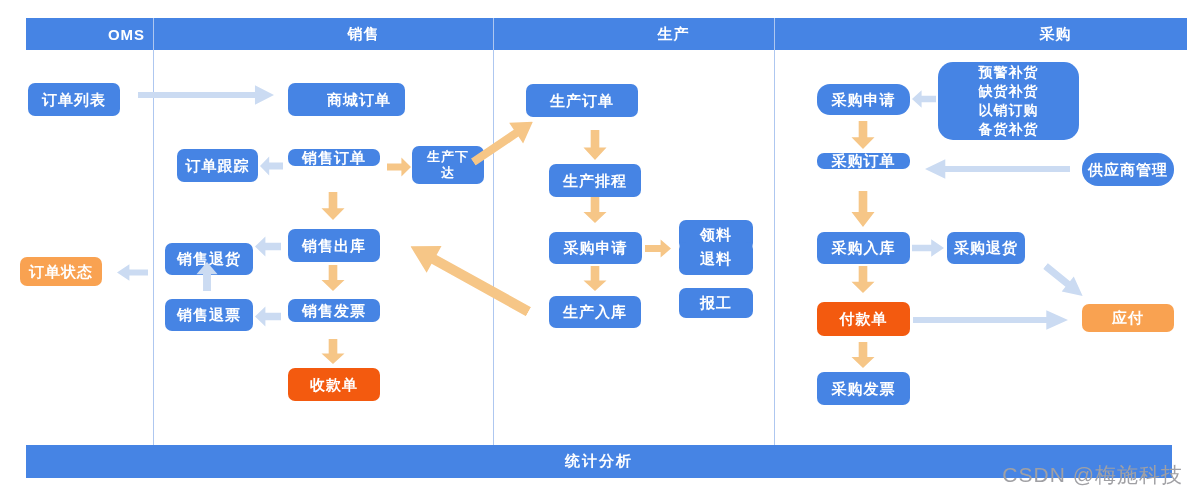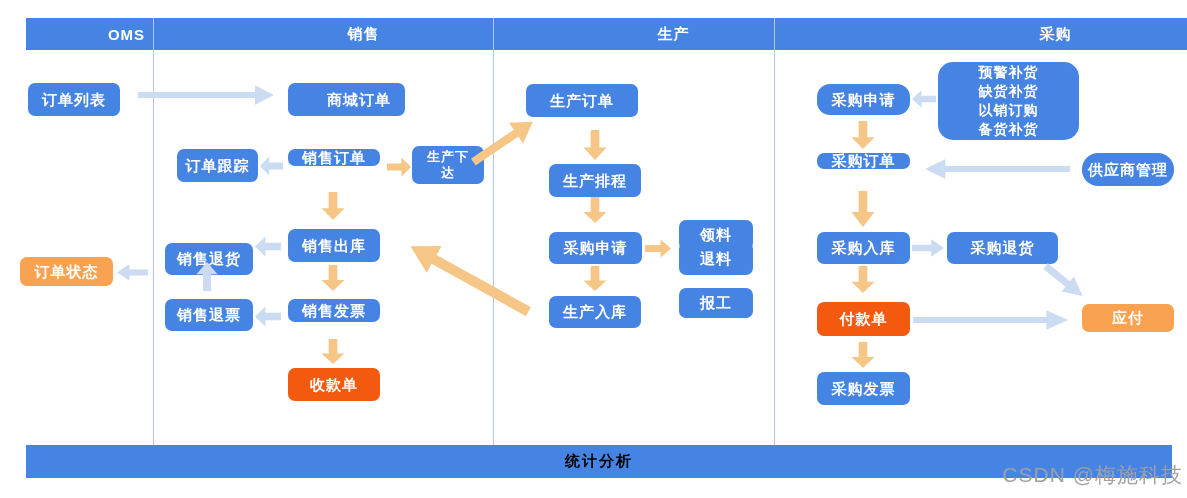--- a/index.html
+++ b/index.html
@@ -33,21 +33,21 @@
   .box.small{font-size:13px;letter-spacing:1px;}
   .bigbox{
     position:absolute;
     background:#4684e4;color:#fff;
     border-radius:15px;
     display:flex;flex-direction:column;align-items:center;justify-content:center;
     font-size:14px;font-weight:700;letter-spacing:1px;line-height:19px;
   }
   .footerbar{
     position:absolute;left:26px;top:445px;width:1146px;height:33px;
-    background:#4684e4;color:#000000;
+    background:#4684e4;color:#ffffff;
     display:flex;align-items:center;justify-content:center;
     font-size:15px;font-weight:700;letter-spacing:2px;
   }
   .arrow{position:absolute;}
   .ab{background:#cbdbf2;}   
   .ao{background:#f6c687;}   
   .ar-right{clip-path:polygon(0 32%,60% 32%,60% 2%,100% 50%,60% 98%,60% 68%,0 68%);}
   .ar-left{clip-path:polygon(100% 32%,40% 32%,40% 2%,0 50%,40% 98%,40% 68%,100% 68%);}
   .ar-down{clip-path:polygon(32% 0,32% 58%,2% 58%,50% 100%,98% 58%,68% 58%,68% 0);}
   .ar-up{clip-path:polygon(32% 100%,32% 42%,2% 42%,50% 0,98% 42%,68% 42%,68% 100%);}
@@ -69,21 +69,21 @@
   <div class="hdr" style="left:26px;top:18px;width:121px;">OMS</div>
   <div class="hdr" style="left:160px;top:18px;width:327px;">销售</div>
   <div class="hdr" style="left:499px;top:18px;width:269px;">生产</div>
   <div class="hdr" style="left:781px;top:18px;width:469px;text-align:center;">采购</div>
 
   <div class="divider" style="left:153px;"></div>
   <div class="divider" style="left:493px;"></div>
   <div class="divider" style="left:774px;"></div>
 
   <div class="box" style="left:28px;top:83px;width:92px;height:33px;">订单列表</div>
-  <div class="box orange" style="left:20px;top:257px;width:93px;height:29px;">订单状态</div>
+  <div class="box orange" style="left:20px;top:257px;width:82px;height:29px;">订单状态</div>
 
   <div class="box" style="left:288px;top:83px;width:92px;height:33px;padding-left:25px;">商城订单</div>
   <div class="box" style="left:177px;top:149px;width:81px;height:33px;">订单跟踪</div>
   <div class="box" style="left:288px;top:149px;width:92px;height:17px;">销售订单</div>
   <div class="box small" style="left:412px;top:146px;width:72px;height:38px;word-break:break-all;padding:0 13px;box-sizing:border-box;">生产下达</div>
   <div class="box" style="left:165px;top:243px;width:88px;height:32px;">销售退货</div>
   <div class="box" style="left:288px;top:229px;width:92px;height:33px;">销售出库</div>
   <div class="box" style="left:165px;top:299px;width:88px;height:32px;">销售退票</div>
   <div class="box" style="left:288px;top:299px;width:92px;height:23px;">销售发票</div>
   <div class="box red" style="left:288px;top:368px;width:92px;height:33px;">收款单</div>
@@ -99,21 +99,21 @@
   <div class="box" style="left:817px;top:84px;width:93px;height:31px;border-radius:13px;">采购申请</div>
   <div class="bigbox" style="left:938px;top:62px;width:141px;height:78px;">
     <div>预警补货</div>
     <div>缺货补货</div>
     <div>以销订购</div>
     <div>备货补货</div>
   </div>
   <div class="box" style="left:817px;top:153px;width:93px;height:16px;">采购订单</div>
   <div class="box" style="left:1082px;top:153px;width:92px;height:33px;border-radius:16px;">供应商管理</div>
   <div class="box" style="left:817px;top:232px;width:93px;height:32px;">采购入库</div>
-  <div class="box" style="left:947px;top:232px;width:111px;height:32px;">采购退货</div>
+  <div class="box" style="left:947px;top:232px;width:78px;height:32px;">采购退货</div>
   <div class="box red" style="left:817px;top:302px;width:93px;height:34px;">付款单</div>
   <div class="box orange" style="left:1082px;top:304px;width:92px;height:28px;">应付</div>
   <div class="box" style="left:817px;top:372px;width:93px;height:33px;">采购发票</div>
 
   <div class="arrow ab ar-thin-right" style="left:138px;top:84px;width:136px;height:22px;"></div>
   <div class="arrow ab ar-left" style="left:117px;top:264px;width:31px;height:17px;"></div>
   <div class="arrow ab ar-left" style="left:260px;top:156px;width:23px;height:20px;"></div>
   <div class="arrow ao ar-right" style="left:387px;top:157px;width:24px;height:20px;"></div>
   <div class="arrow ao ar-down" style="left:321px;top:192px;width:24px;height:28px;"></div>
   <div class="arrow ab ar-left" style="left:255px;top:236px;width:26px;height:21px;"></div>

